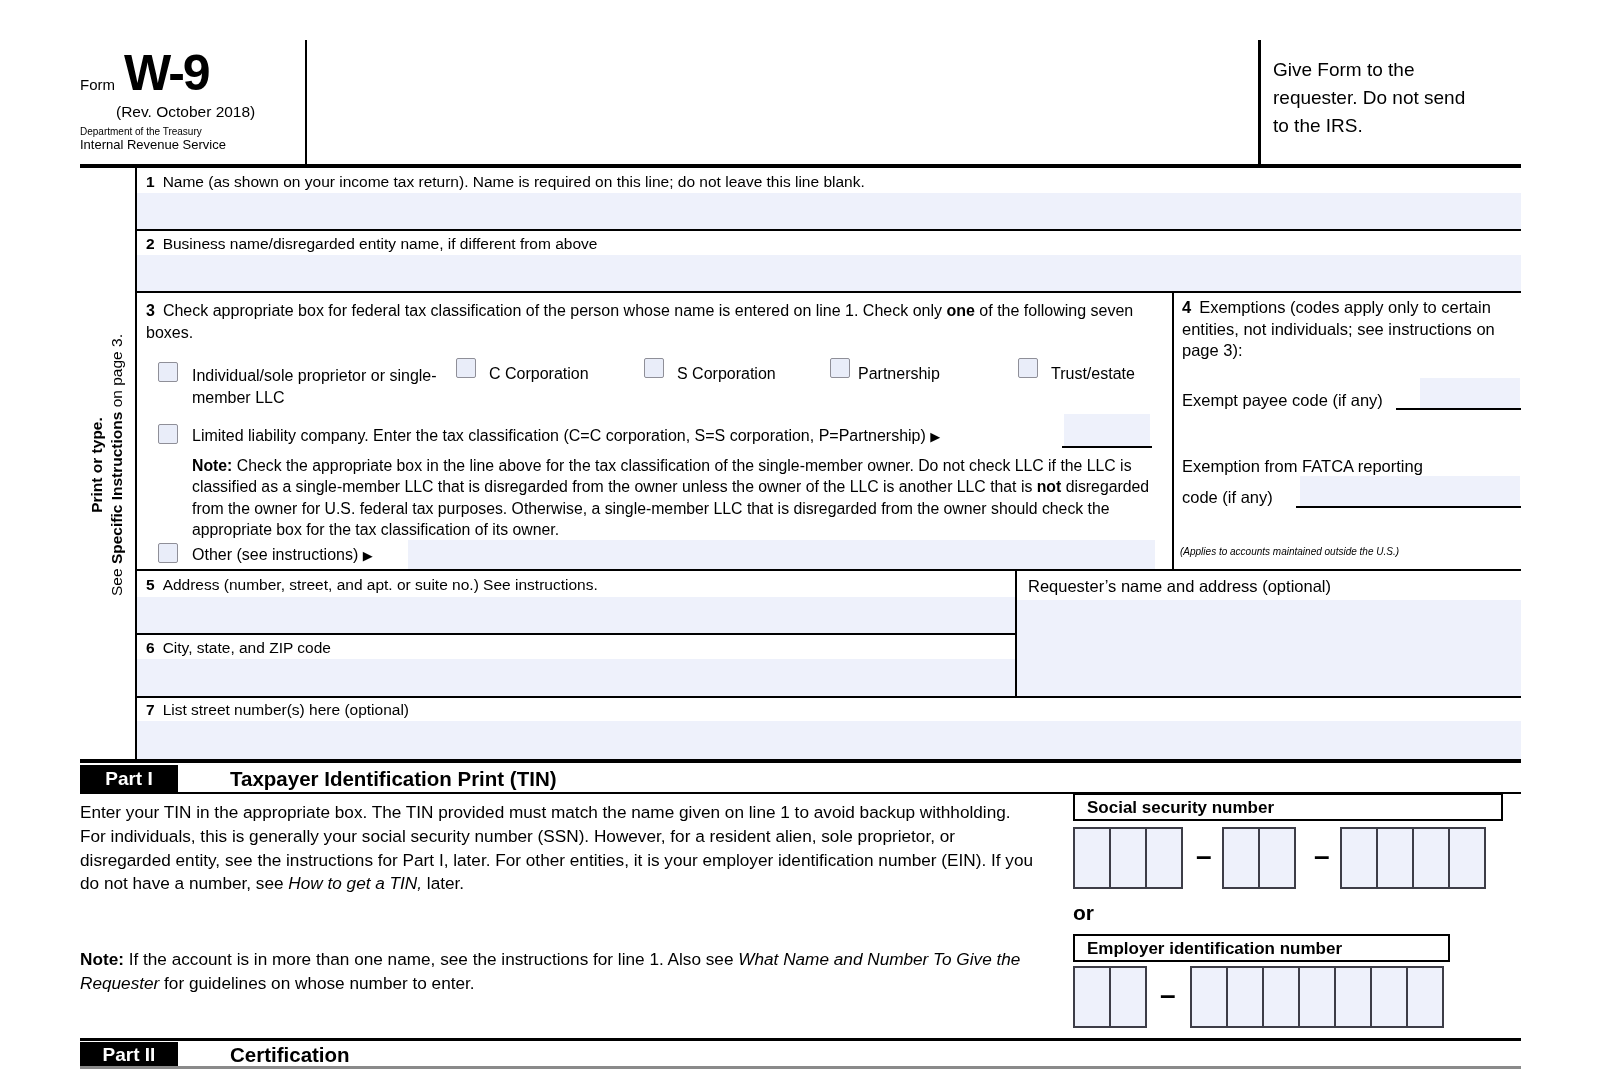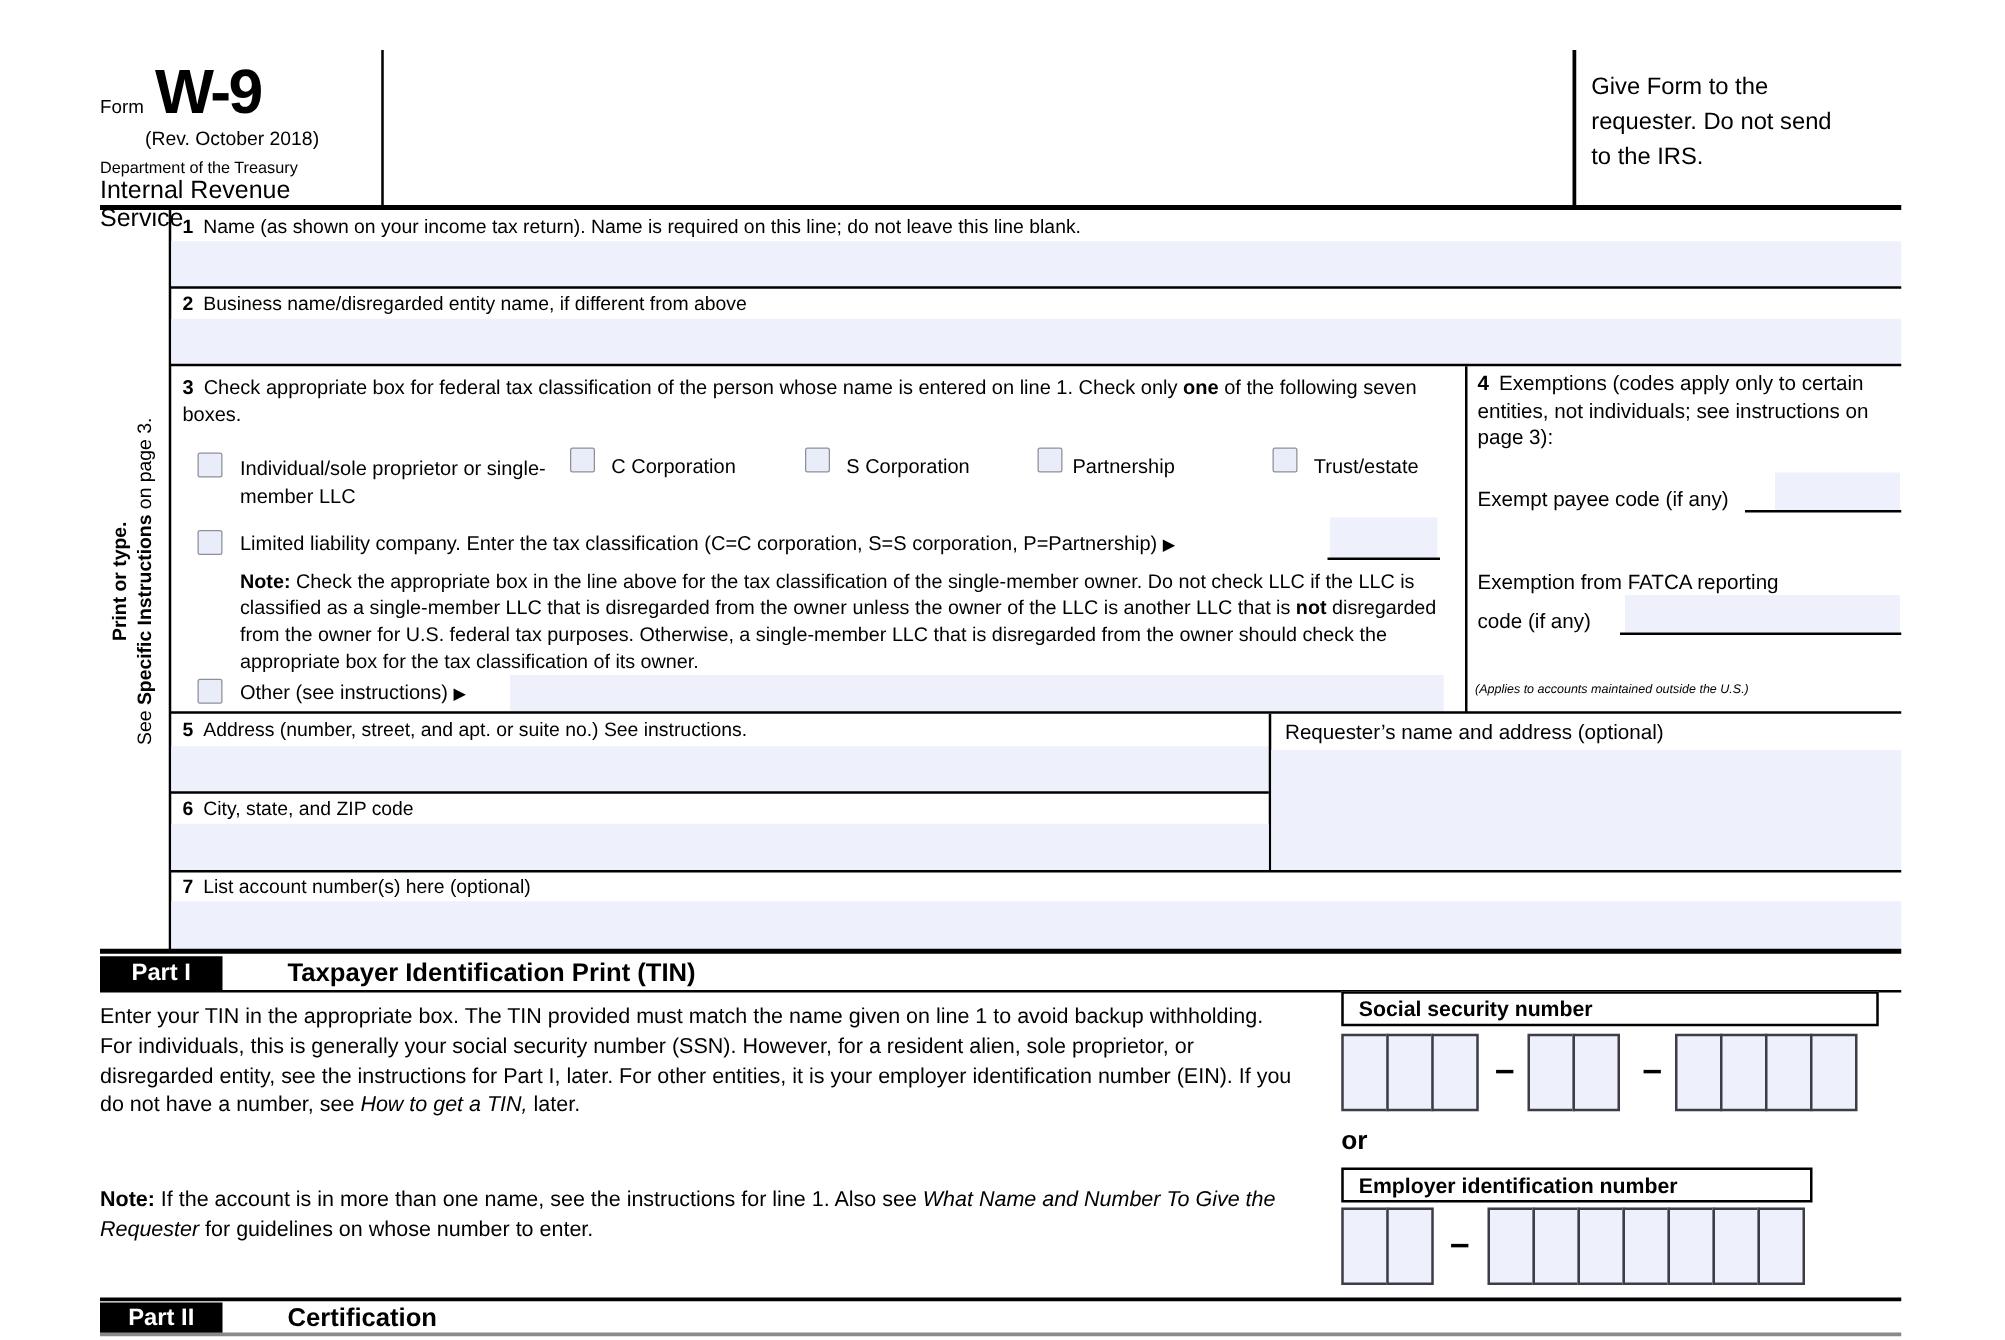--- a/index.html
+++ b/index.html
@@ -39,22 +39,22 @@
 <body>
 
 <div class="page">
 
   <div class="abs" style="left:80px; top:44px; width:220px;">
     <div style="display:flex; align-items:baseline;">
       <span style="font-size:15px;">Form</span>
       <span style="font-size:50px; font-weight:bold; letter-spacing:-2px; margin-left:9px;">W-9</span>
     </div>
     <div style="font-size:15.5px; margin-top:1px;margin-left:36px;">(Rev. October 2018)</div>
-    <div style="font-size:13px; margin-top:5px;">Department of the Treasury</div>
-    <div style="font-size:20px;">Internal Revenue Service</div>
+    <div style="font-size:10px; margin-top:5px;">Department of the Treasury</div>
+    <div style="font-size:13px;">Internal Revenue Service</div>
   </div>
 
   <div class="vline" style="left:305px; top:40px; width:2px; height:125px;"></div>
 
 
   <div class="vline" style="left:1258px; top:40px; width:3px; height:125px;"></div>
 
   <div class="abs wrap" style="left:1273px; top:56px; width:205px; font-size:19px; font-weight:normal; line-height:28px;">Give Form to the requester. Do not send to the IRS.</div>
 
   <div class="hline" style="left:80px; top:164px; width:1441px; height:4px;"></div>
@@ -144,21 +144,21 @@
   <div class="abs" style="left:1028px; top:577px; font-size:16.5px;">Requester’s name and address (optional)</div>
   <div class="fill" style="left:1017px; top:600px; width:504px; height:96px;"></div>
 
   <div class="lbl" style="left:146px; top:639px;">
     <span class="num">6</span><span>City, state, and ZIP code</span>
   </div>
   <div class="fill" style="left:137px; top:659px; width:878px; height:37px;"></div>
   <div class="hline" style="left:136px; top:696px; width:1385px; height:2px;"></div>
 
   <div class="lbl" style="left:146px; top:701px;">
-    <span class="num">7</span><span>List account number(s) here (optional)</span>
+    <span class="num">7</span><span>List street number(s) here (optional)</span>
   </div>
   <div class="fill" style="left:137px; top:721px; width:1384px; height:38px;"></div>
 
   <div class="hline" style="left:80px; top:759px; width:1441px; height:4px;"></div>
   <div class="part-label" style="left:80px; top:765px; width:98px; height:27px; line-height:27px;">Part I</div>
   <div class="part-title" style="left:230px; top:767px;">Taxpayer Identification Print (TIN)</div>
   <div class="hline" style="left:80px; top:792px; width:1441px; height:2px;"></div>
 
   <div class="para wrap" style="left:80px; top:801px; width:955px;">
     <span>Enter your TIN in the appropriate box. The TIN provided must match the name given on line 1 to avoid backup withholding. For individuals, this is generally your social security number (SSN). However, for a resident alien, sole proprietor, or disregarded entity, see the instructions for Part I, later. For other entities, it is your employer identification number (EIN). If you do not have a number, see </span><span class="i">How to get a TIN,</span><span> later.</span>

